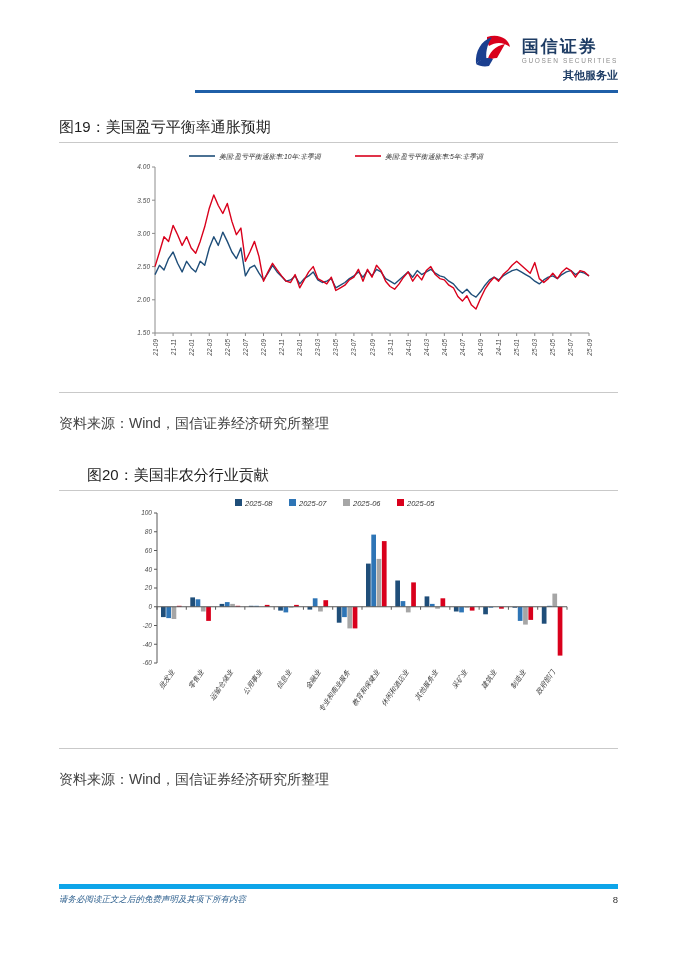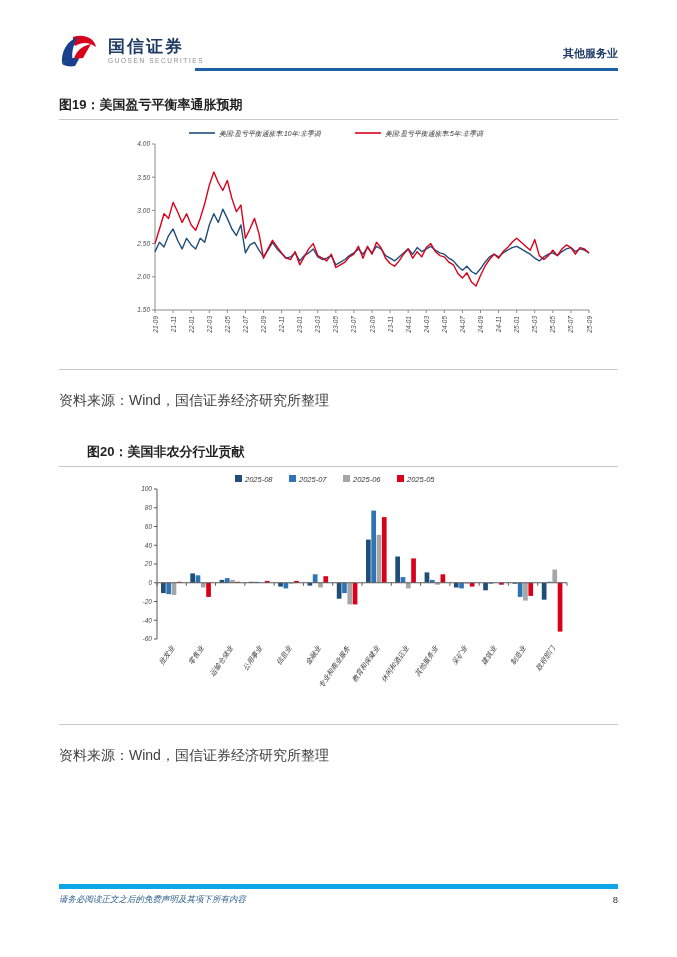--- a/index.html
+++ b/index.html
@@ -1,28 +1,28 @@
 <!DOCTYPE html>
 <html><head>
 <meta charset="utf-8">
 <style>
   html,body{margin:0;padding:0;background:#ffffff;}
   .page{position:relative;width:677px;height:957px;background:#fff;overflow:hidden;
         font-family:"Liberation Sans","DejaVu Sans",sans-serif;color:#222;}
   .content{padding:0 59px;}
   
-  .hdr{display:flex;justify-content:space-between;align-items:flex-end;padding-top:34px;}
+  .hdr{display:flex;justify-content:space-between;align-items:flex-end;padding-top:34px;flex-direction:column;}
   .logo{display:flex;align-items:center;gap:7px;}
   .logo-txt{display:flex;flex-direction:column;line-height:1;}
   .brand-cn{font-size:17px;font-weight:bold;color:#1e3c64;letter-spacing:2px;}
   .brand-en{font-size:6.5px;color:#8d8d8d;letter-spacing:1.6px;margin-top:3px;}
   .doc-type{font-size:11px;font-weight:bold;color:#1e3c64;padding-bottom:7px;}
   .header-rule{margin-left:136px;height:3px;background:#1f5fa8;margin-top:0px;}
   
-  .fig-title{font-size:13px;font-weight:bold;color:#1f1f1f;}
+  .fig-title{font-size:15px;font-weight:normal;color:#1f1f1f;}
   .fig19-title{margin-top:25px;}
   .fig20-title{margin-top:33px;padding-left:28px;}
   .rule{border-top:1px solid #c9c9c9;margin-top:5px;}
   .chart-wrap{margin-left:58px;margin-top:4px;font-style:italic;}
   svg{display:block;}
   .src{font-size:14px;color:#404040;margin-top:22px;}
   .tick{font-size:6.5px;fill:#4a4a4a;}
   .leg{font-size:6.8px;fill:#333;}
   .leg2{font-size:7.5px;fill:#333;}
   .cat{font-size:7px;fill:#333;}

